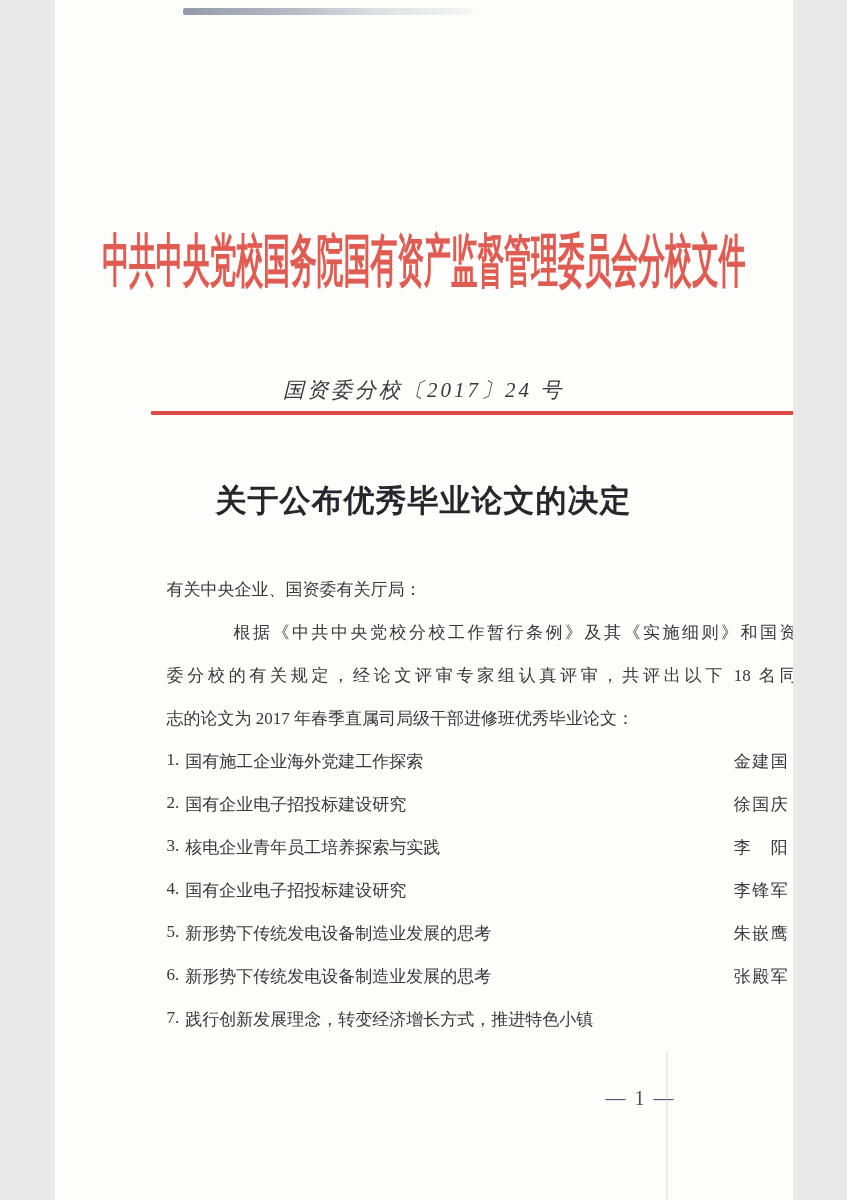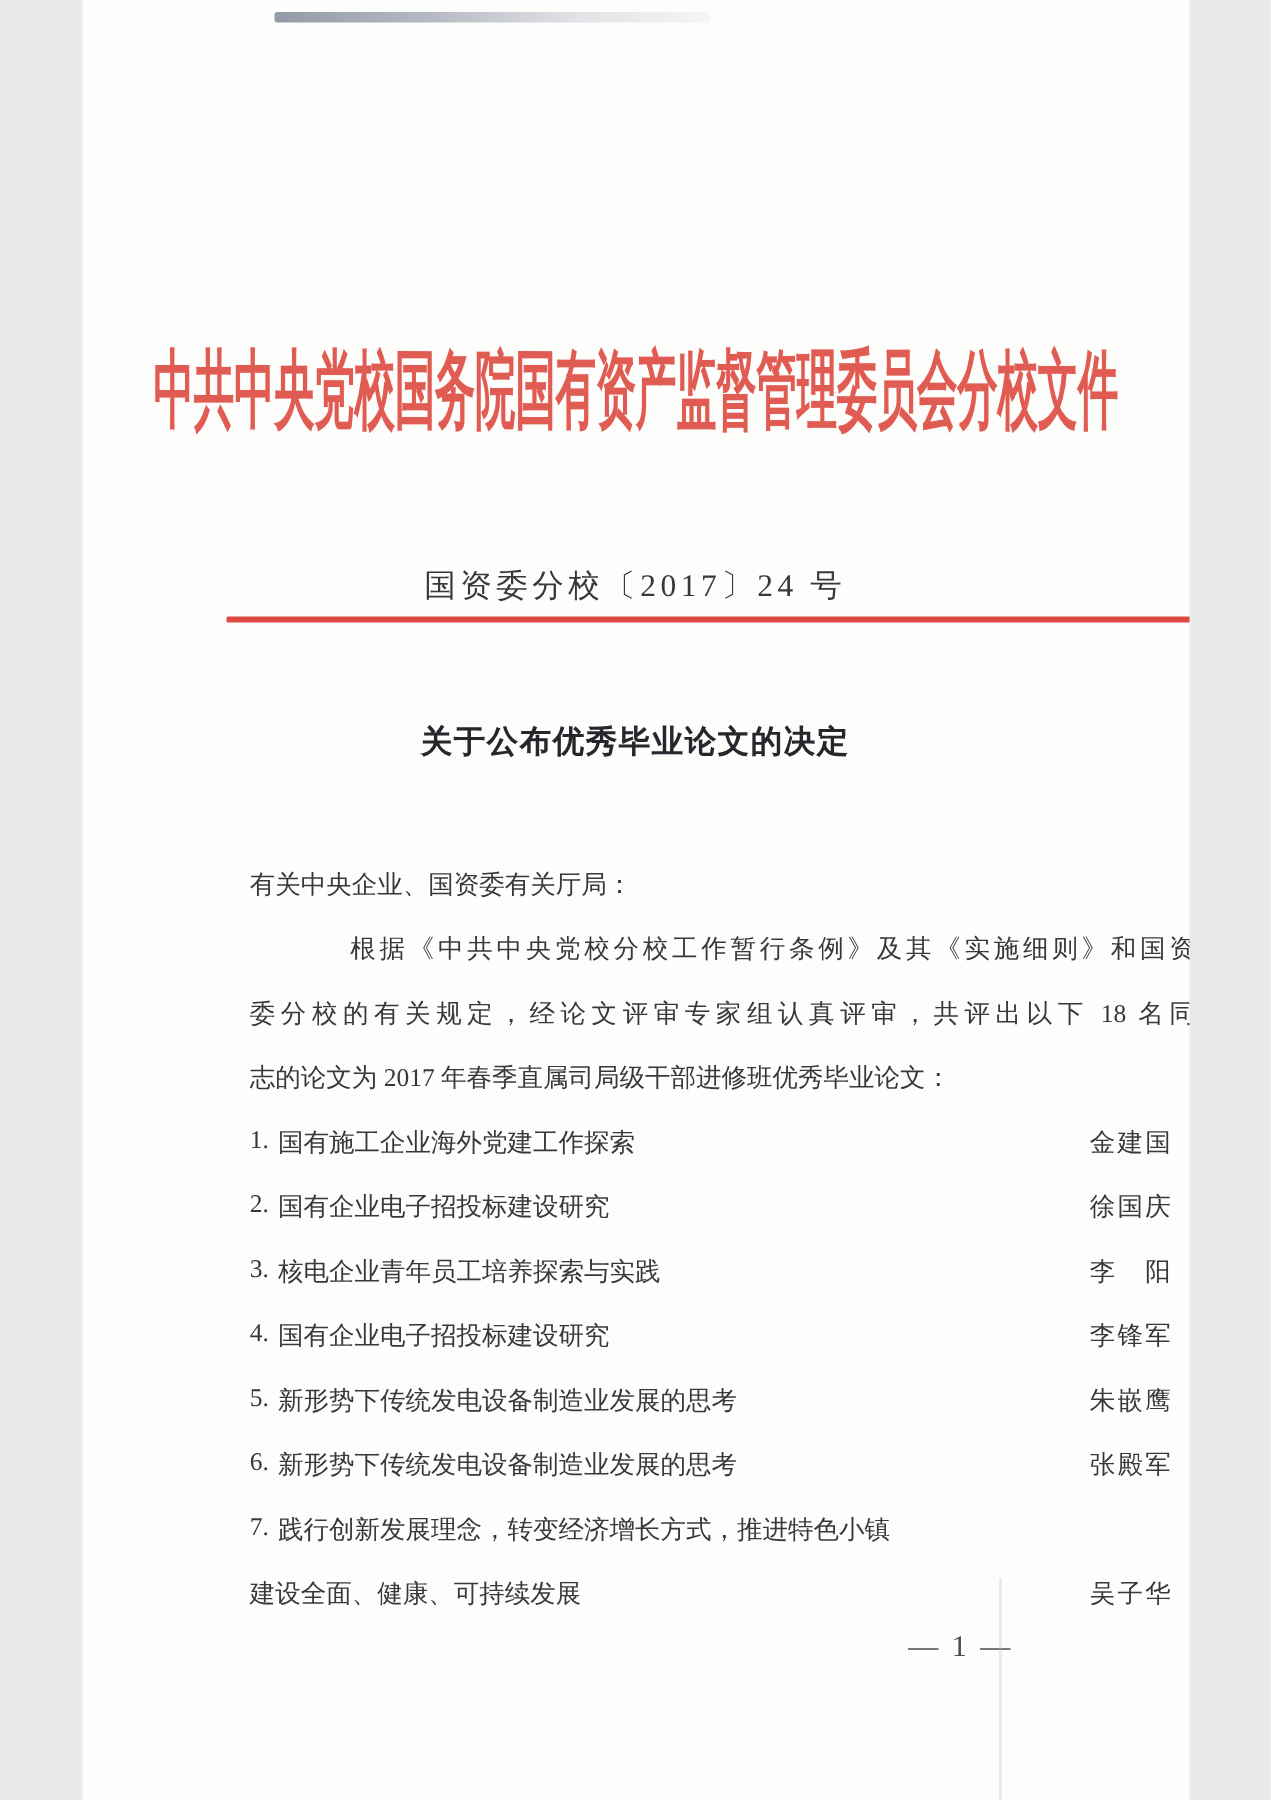--- a/index.html
+++ b/index.html
@@ -56,35 +56,36 @@
     text-shadow: 0 0 1px rgba(224,92,82,0.35);
   }
   .doc-number {
     position: absolute;
     top: 376px; left: 0;
     width: 100%;
     text-align: center;
     font-size: 21px;
     letter-spacing: 3px;
     color: var(--ink);
+    font-style: italic;
   }
   .red-line {
     position: absolute;
     top: 411px; left: 96px;
     width: 666px; height: 4px;
     background: var(--line-red);
     border-radius: 1px;
   }
   .doc-title {
     position: absolute;
     top: 480px; left: 0;
     width: 100%;
     margin: 0;
     text-align: center;
-    font-size: 21px;
+    font-size: 31px;
     font-weight: bold;
     letter-spacing: 1px;
     color: #26262c;
   }
   
   .body-block {
     position: absolute;
     top: 568px; left: 112px;
     width: 630px;
     color: var(--ink);
@@ -105,21 +106,21 @@
   .thesis-row {
     height: 43px;
     display: flex;
     justify-content: space-between;
     align-items: center;
   }
   .row-left { display: flex; gap: 6px; white-space: nowrap; }
   .author {
     letter-spacing: 1.5px;
     white-space: nowrap;
-    text-align: left;
+    text-align: center;
     min-width: 70px;
   }
   .page-number {
     position: absolute;
     top: 1087px; right: 117px;
     font-size: 20px;
     letter-spacing: 2px;
     color: #4b4b52;
   }
 </style>
@@ -196,26 +197,20 @@
       <span class="author">张殿军</span>
     </div>
 
     <div class="thesis-row">
       <span class="row-left">
         <span>7.</span>
         <span>践行创新发展理念，转变经济增长方式，推进特色小镇</span>
       </span>
     </div>
 
-    <div class="thesis-row">
-      <span class="row-left">
-        <span>建设全面、健康、可持续发展</span>
-      </span>
-      <span class="author">吴子华</span>
-    </div>
 
   </div>
 
   <div class="page-number">— 1 —</div>
 
   <div class="scan-fold"></div>
 
 </div>
 
 </body></html>

